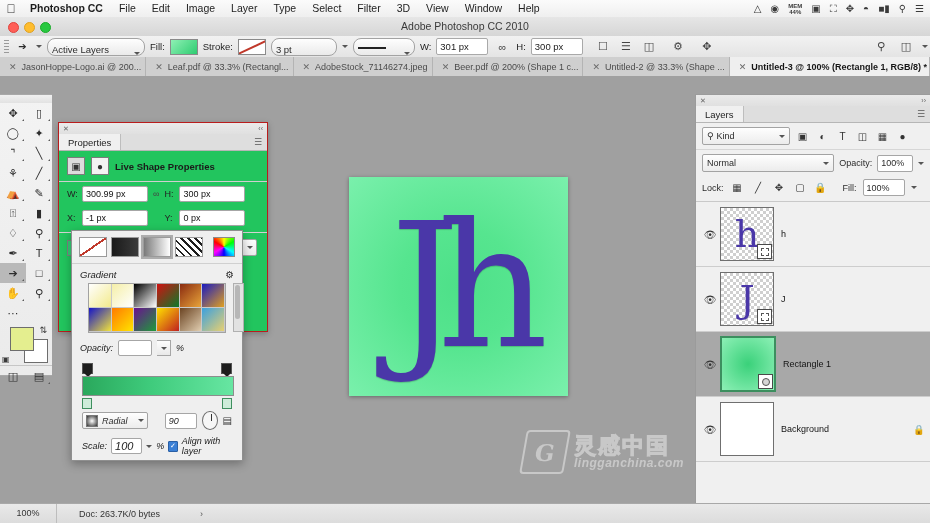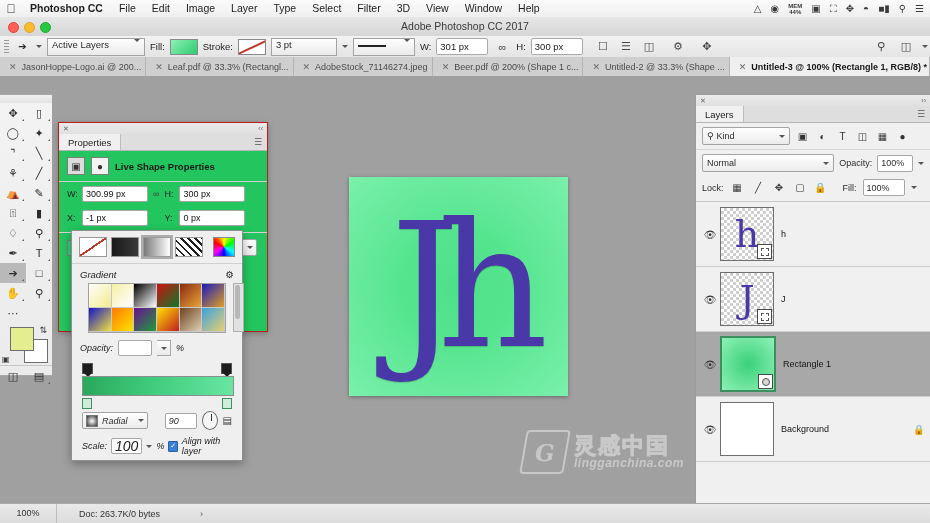--- a/index.html
+++ b/index.html
@@ -39,21 +39,21 @@
     background:linear-gradient(#f2f2f2,#e4e4e4);border-bottom:1px solid #b9b9b9;
     display:flex;align-items:center;padding-left:4px;gap:5px;}
   .grip{width:5px;height:14px;
     background:repeating-linear-gradient(to bottom,#9a9a9a 0 1px,transparent 1px 3px);}
   .tool-cur{width:17px;height:16px;display:flex;align-items:center;justify-content:center;}
   .caret{width:0;height:0;border-left:3px solid transparent;border-right:3px solid transparent;
     border-top:3.5px solid #555;}
   .ofield{height:15px;background:#fff;border:1px solid #a9a9a9;border-radius:2px;
     display:flex;align-items:center;padding:0 3px;font-size:9.5px;color:#222;}
   .osel{height:16px;background:linear-gradient(#fefefe,#eaeaea);border:1px solid #a3a3a3;
-    border-radius:0;display:flex;align-items:flex-start;padding:0 4px;gap:6px;font-size:9.5px;}
+    border-radius:8px;display:flex;align-items:flex-end;padding:0 4px;gap:6px;font-size:9.5px;}
   .olabel{font-size:9.5px;color:#1d1d1d;white-space:nowrap;}
   .swatch-fill{width:26px;height:14px;border:1px solid #8a8a8a;
     background:linear-gradient(135deg,#8ef0b4,#2ecc71);}
   .swatch-stroke{width:26px;height:14px;border:1px solid #8a8a8a;background:#fff;
     position:relative;overflow:hidden;}
   .swatch-stroke:after{content:"";position:absolute;left:-4px;top:6px;width:36px;height:1.5px;
     background:#c0392b;transform:rotate(-25deg);}
   .strokeline{width:34px;height:14px;border:0;display:flex;align-items:center;}
   .strokeline i{display:block;width:28px;height:2px;background:#222;}
   .obtn{width:18px;height:17px;display:flex;align-items:center;justify-content:center;
@@ -178,21 +178,21 @@
   .gp-bottom{display:flex;align-items:center;gap:5px;padding:2px 10px;}
   .gsel{height:15px;background:linear-gradient(#fefefe,#ececec);border:1px solid #a3a3a3;
     border-radius:2px;display:flex;align-items:center;gap:4px;padding:0 3px;font-size:9px;}
   .gang{width:30px;height:14px;background:#fff;border:1px solid #a6a6a6;border-radius:2px;
     font-size:9px;display:flex;align-items:center;padding:0 3px;margin-left:12px;}
   .gdial{width:17px;height:17px;border:1px solid #6f6f6f;border-radius:50%;background:#f6f6f6;position:relative;}
   .gdial i{position:absolute;left:8px;top:2px;width:1px;height:7px;background:#333;}
   .greverse{font-size:10px;color:#333;}
   .gp-scale{display:flex;align-items:center;gap:4px;padding:4px 10px;font-size:9px;color:#222;}
   .gscin{width:28px;height:14px;background:#fff;border:1px solid #a6a6a6;border-radius:2px;
-    display:flex;align-items:center;padding:0 3px;font-size:14px;}
+    display:flex;align-items:center;padding:0 3px;font-size:11px;}
   .chk{width:9px;height:9px;background:#3a7fd5;border:1px solid #2a5fa5;border-radius:1px;
     color:#fff;font-size:7px;display:flex;align-items:center;justify-content:center;}
 
   
   .layers{position:absolute;right:0;top:18px;width:234px;height:410px;
     background:#f0f0f0;border-left:1px solid #9b9b9b;border-top:1px solid #9b9b9b;margin-left:7px;}
   .lp-filter{display:flex;align-items:center;gap:5px;padding:4px 6px;border-bottom:1px solid #d6d6d6;}
   .kindsel{width:78px;height:16px;background:linear-gradient(#fefefe,#ececec);
     border:1px solid #a3a3a3;border-radius:2px;display:flex;align-items:center;gap:3px;
     padding:0 4px;font-size:9px;}
@@ -271,21 +271,21 @@
       <span class="mi">☰</span>
     </div>
   </div>
 
   <div class="titlebar">
     <div class="lights">
       <span class="lt r"></span>
       <span class="lt y"></span>
       <span class="lt g"></span>
     </div>
-    <div class="wtitle">Adobe Photoshop CC 2017</div>
+    <div class="wtitle">Adobe Photoshop CC 2010</div>
   </div>
 
   <div class="optbar">
     <div class="grip"></div>
     <div class="tool-cur">➔</div>
     <span class="caret"></span>
     <div class="osel" style="width:88px;justify-content:space-between;">
       <span>Active Layers</span>
       <span class="caret"></span>
     </div>

